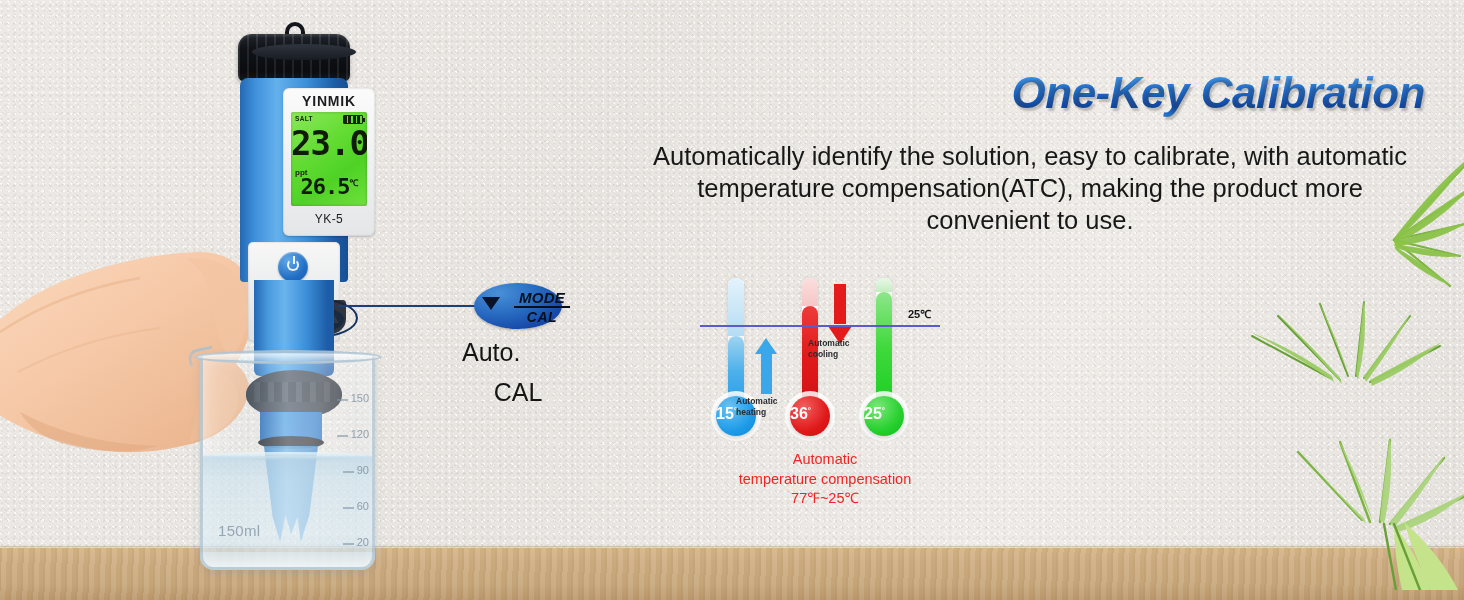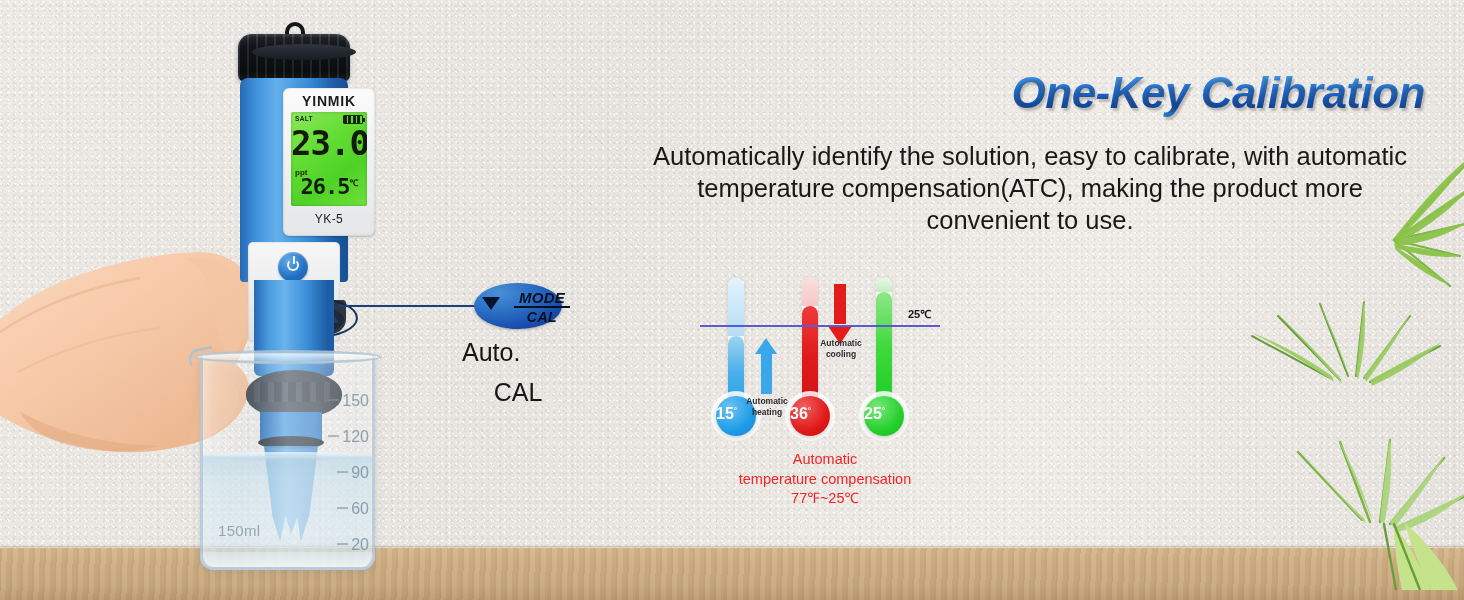--- a/index.html
+++ b/index.html
@@ -279,21 +279,21 @@
     position: absolute; left: 17px; top: 116px; width: 169px; height: 112px;
     border-radius: 0 0 12px 12px;
     background: linear-gradient(180deg, rgba(189,216,232,.72) 0%, rgba(205,228,240,.6) 22%, rgba(217,236,245,.52) 70%, rgba(196,220,234,.62) 100%);
   }
   .water-surface {
     position: absolute; left: 17px; top: 112px; width: 169px; height: 8px;
     border-radius: 50%;
     background: linear-gradient(180deg, rgba(236,248,253,.85), rgba(178,208,226,.55));
   }
   .grad {
-    position: absolute; right: 22px; font-size: 16px; color: rgba(110,130,145,.72);
+    position: absolute; right: 22px; font-size: 11px; color: rgba(110,130,145,.72);
     font-family: "Liberation Sans", sans-serif;
   }
   .grad::before {
     content: ""; position: absolute; left: -14px; top: 7px; width: 11px; height: 1.5px;
     background: rgba(130,150,165,.6);
   }
   .grad-ml {
     position: absolute; left: 32px; top: 182px; font-size: 15px;
     color: rgba(120,140,155,.72); letter-spacing: .3px;
   }
@@ -368,21 +368,21 @@
     position: absolute; left: 128px; top: 6px; width: 24px; height: 60px;
   }
   .arrow-down .shaft { position: absolute; left: 6px; top: 0; width: 12px; height: 40px; background: #e41b1b; }
   .arrow-down .head {
     position: absolute; left: 0; bottom: 0; width: 0; height: 0;
     border-left: 12px solid transparent; border-right: 12px solid transparent;
     border-top: 18px solid #e41b1b;
   }
   .note {
     position: absolute; font-size: 8.5px; line-height: 1.25; color: #2b2b2f;
-    text-align: center; font-weight: bold;
+    text-align: left; font-weight: bold;
   }
   .note-heat { left: 36px; top: 118px; width: 62px; }
   .note-cool { left: 108px; top: 60px; width: 66px; }
   .atc-caption {
     position: absolute; left: 680px; top: 450px; width: 290px;
     text-align: center; font-size: 14.5px; line-height: 1.35;
     color: #f02424; font-weight: normal;
   }
   .atc-caption div { white-space: nowrap; }
 </style>

